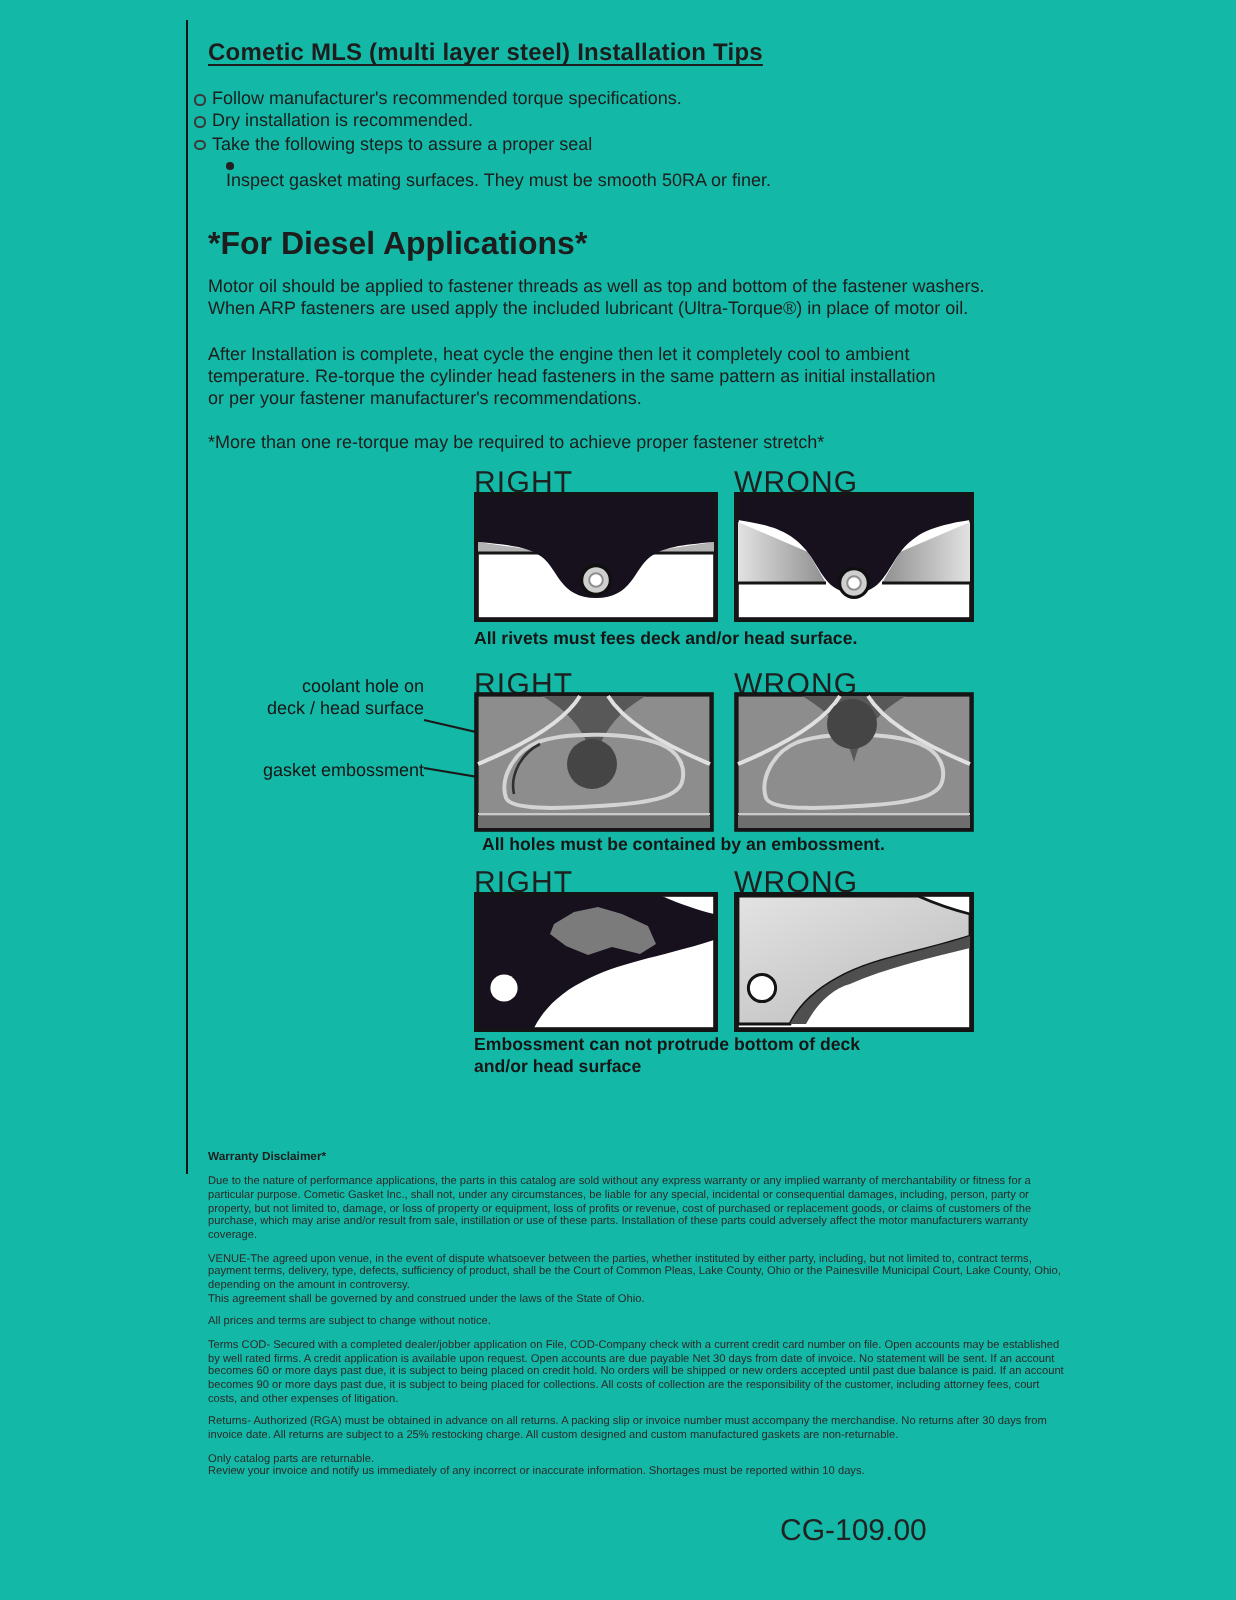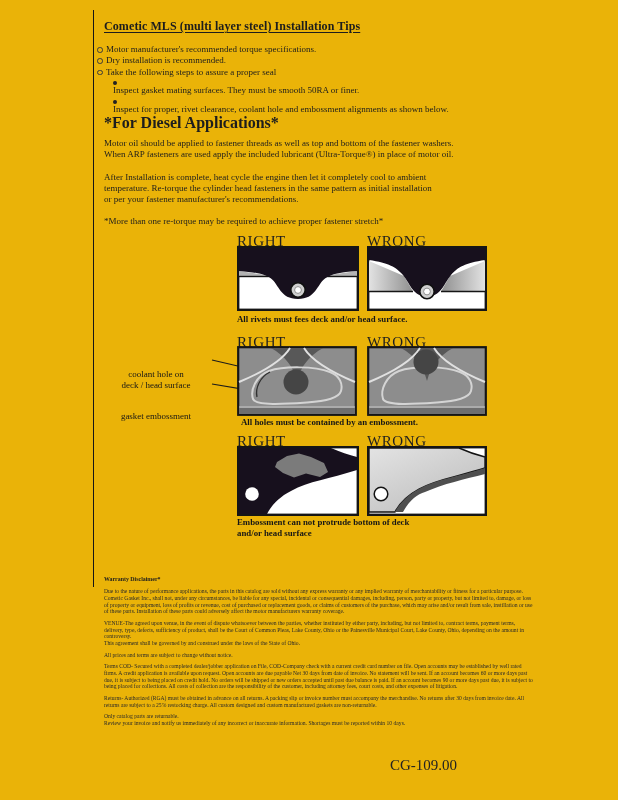--- a/index.html
+++ b/index.html
@@ -1,21 +1,21 @@
 <!DOCTYPE html>
 <html><head>
 <meta charset="utf-8">
 <style>
   html,body{margin:0;padding:0;}
   body{
     width:618px;height:800px;background:#ffffff;
     font-family:"Liberation Sans", sans-serif;color:#1d1d1d;
     position:relative;overflow:hidden;
   }
-  .doc{position:absolute;inset:0;background:#eab308;font-family:Liberation Serif, serif;}
+  .doc{position:absolute;inset:0;background:#14b8a6;}
   .vrule{position:absolute;left:93px;top:10px;width:1px;height:577px;background:#151515;}
 
   .title{
     position:absolute;left:104px;top:19px;
     font-size:12px;font-weight:bold;letter-spacing:.1px;
     text-decoration:underline;text-underline-offset:2px;
   }
 
   .tips{position:absolute;left:97px;top:44px;width:440px;font-size:9px;line-height:11.3px;}
   .brow{display:flex;align-items:flex-start;}
@@ -24,58 +24,54 @@
   .db{width:3.8px;height:3.8px;background:#222;border-radius:50%;margin:3.4px 3.5px 0 0;flex:0 0 auto;}
 
   .diesel{position:absolute;left:104px;top:114px;width:432px;}
   .dhead{font-size:16px;font-weight:bold;margin:0 0 6px 0;}
   .para{font-size:9px;line-height:11.3px;margin:0 0 11px 0;white-space:pre-line;}
 
   .hdr{position:absolute;font-size:15px;letter-spacing:.6px;color:#1f1f1f;text-align:left;}
   .panel{position:absolute;}
   .cap{position:absolute;font-size:8.8px;font-weight:bold;line-height:11px;white-space:pre-line;color:#161616;}
 
-  .side-label{position:absolute;font-size:9px;line-height:10.5px;text-align:center;white-space:pre-line;color:#161616;margin-top:31px;}
+  .side-label{position:absolute;font-size:9px;line-height:10.5px;text-align:right;white-space:pre-line;color:#161616;}
   .leaders{position:absolute;left:210px;top:352px;}
 
   .warranty{position:absolute;left:104px;top:576px;width:430px;}
   .whead{font-size:5.9px;font-weight:bold;margin:0 0 6px 0;}
   .wpara{font-size:5.6px;line-height:6.8px;margin:0 0 4.6px 0;white-space:pre-line;color:#2a2a2a;}
 
   .pagenum{position:absolute;left:390px;top:757px;font-size:15px;color:#222;}
 </style>
 </head>
 <body>
 
 <div class="doc">
 
   <div class="vrule"></div>
 
   <div class="title">Cometic MLS (multi layer steel) Installation Tips</div>
 
   <div class="tips">
     <div class="brow">
       <span class="cb"></span>
-      <span>Motor manufacturer's recommended torque specifications.</span>
+      <span>Follow manufacturer's recommended torque specifications.</span>
     </div>
     <div class="brow">
       <span class="cb"></span>
       <span>Dry installation is recommended.</span>
     </div>
     <div class="brow">
       <span class="cb"></span>
       <span>Take the following steps to assure a proper seal</span>
     </div>
     <div class="brow sub">
       <span class="db"></span>
       <span>Inspect gasket mating surfaces.  They must be smooth 50RA or finer.</span>
-    </div>
-    <div class="brow sub">
-      <span class="db"></span>
-      <span>Inspect for proper, rivet clearance, coolant hole and embossment alignments as shown below.</span>
     </div>
   </div>
 
   <div class="diesel">
     <div class="dhead">*For Diesel Applications*</div>
     <p class="para">Motor oil should be applied to fastener threads as well as top and bottom of the fastener washers.
 When ARP fasteners are used apply the included lubricant (Ultra-Torque®) in place of motor oil.</p>
     <p class="para">After Installation is complete, heat cycle the engine then let it completely cool to ambient
 temperature. Re-torque the cylinder head fasteners in the same pattern as initial installation
 or per your fastener manufacturer's recommendations.</p>

